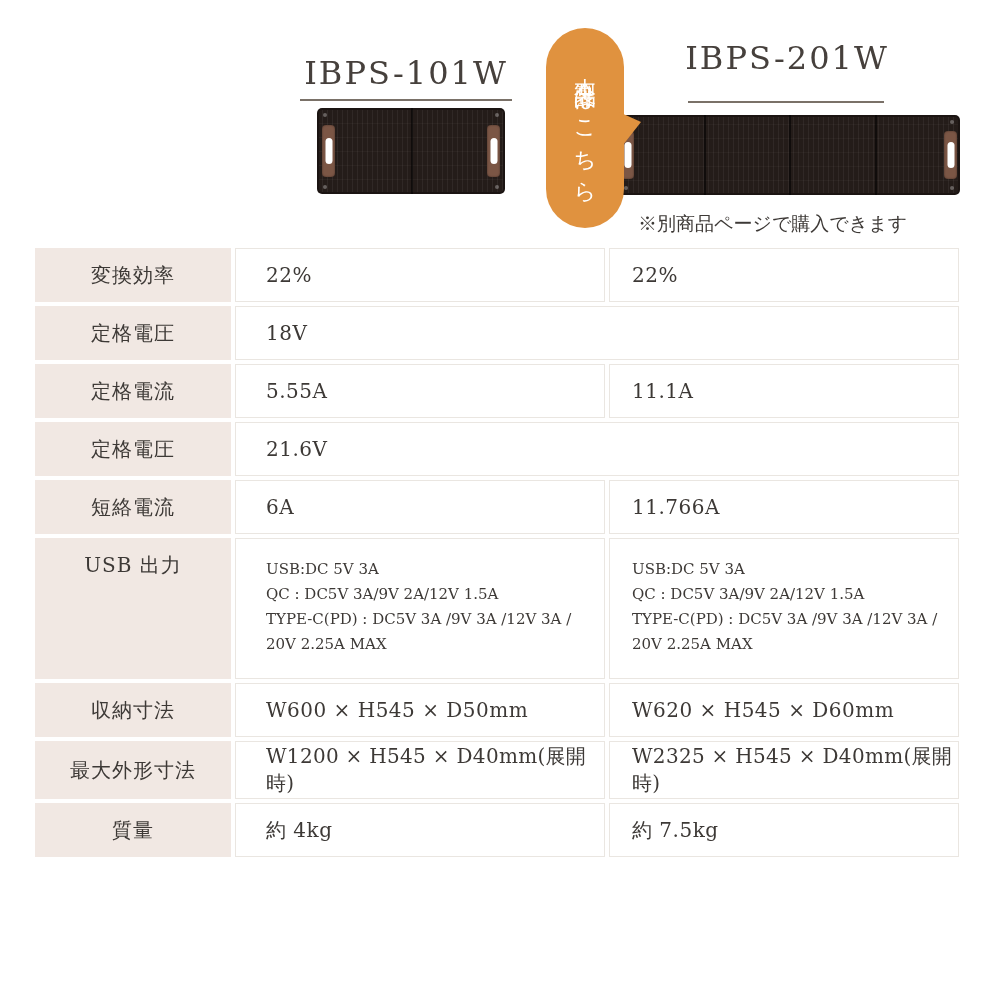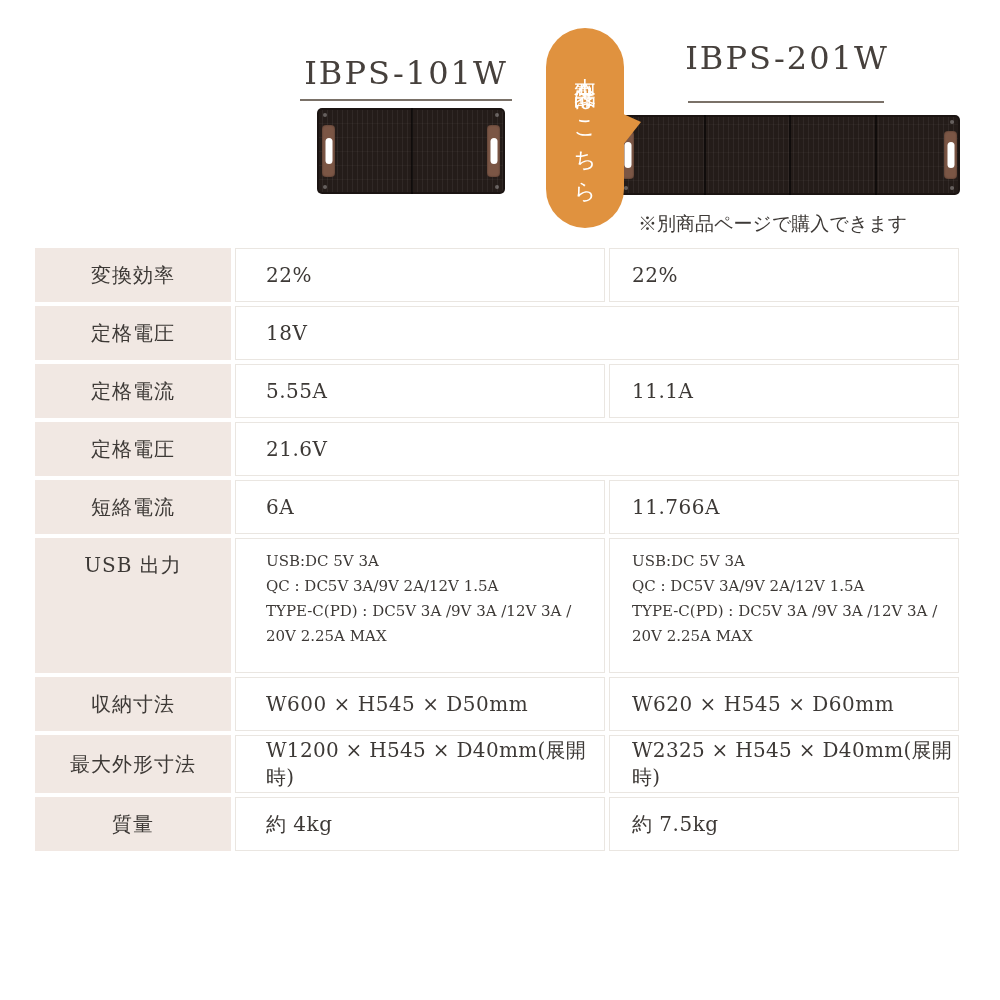--- a/index.html
+++ b/index.html
@@ -91,21 +91,21 @@
   th.label-top{vertical-align:top;padding-top:14px;}
   td.value-cell{
     background:#ffffff;border:1px solid #eae6e1;
     font-size:20px;vertical-align:middle;
     padding-left:30px;letter-spacing:0.5px;
   }
   td.col2{padding-left:22px;}
   td.size-mid{font-size:20px;letter-spacing:0.3px;}
   td.size-small{
     font-size:15px;line-height:25px;vertical-align:top;
-    padding-top:10px;padding-right:10px;letter-spacing:0px;
+    padding-top:18px;padding-right:10px;letter-spacing:0px;
   }
   tr.h-default th, tr.h-default td{height:50px;}
   tr.h-tall  th, tr.h-tall  td{height:120px;margin-left:42px;}
   tr.h-short th, tr.h-short td{height:46px;}
 </style>
 </head>
 <body>
 
 <div class="abs model-title title-left">IBPS-101W</div>
 <div class="abs model-underline underline-left"></div>

